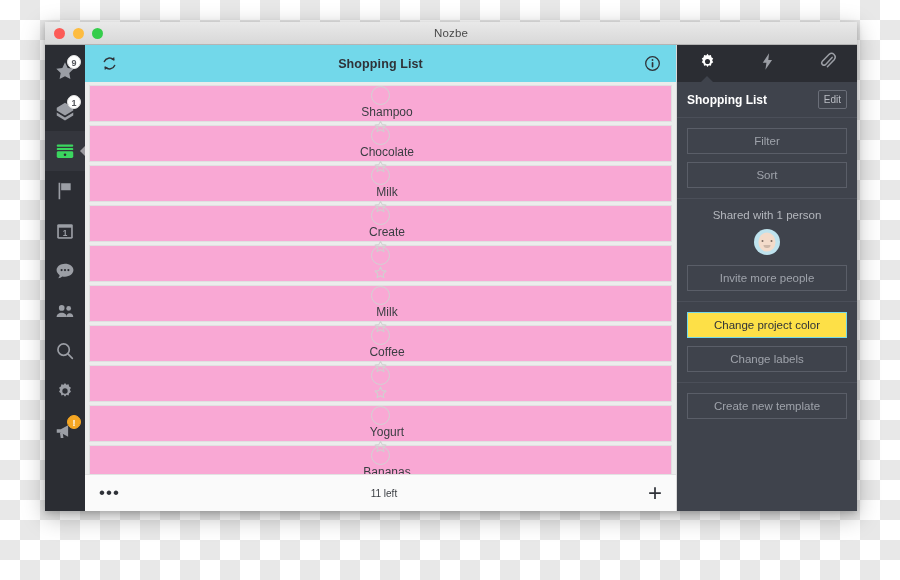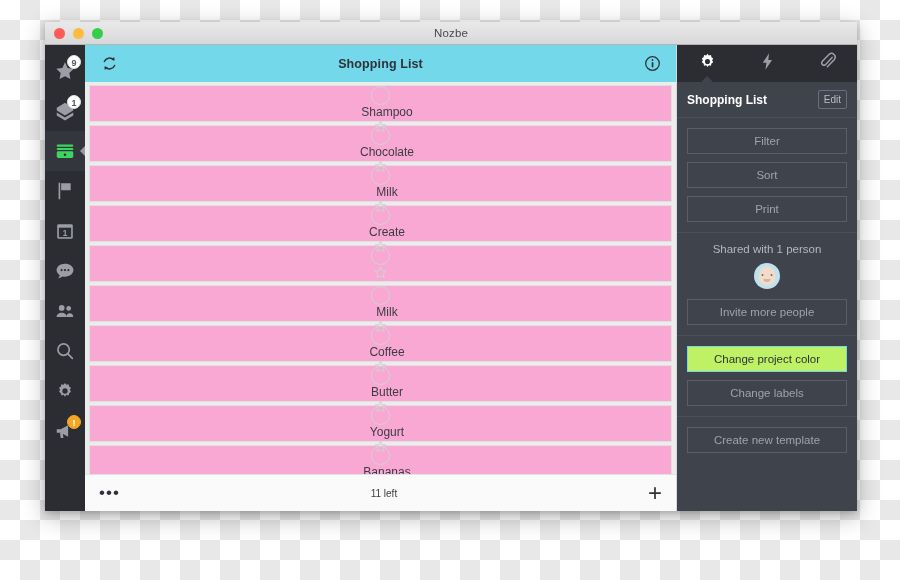--- a/index.html
+++ b/index.html
@@ -249,21 +249,21 @@
     color: #9fa3ab;
     font-size: 11.5px;
     background: transparent;
     margin-bottom: 8px;
     cursor: pointer;
     font-family: inherit;
     display: block;
   }
   .panel-btn:last-child { margin-bottom: 0; }
   .panel-btn.highlight {
-    background: #bef264;
+    background: #fde047;
     border-color: #72d8ea;
     color: #2f3238;
   }
 
   #shared-label {
     text-align: center;
     font-size: 11.5px;
     color: #b4b7bd;
     margin-bottom: 8px;
   }
@@ -494,21 +494,20 @@
           <span class="task-check"></span>
           <span class="task-name">Coffee</span>
           <span class="task-star">
             <svg width="15" height="15" viewBox="0 0 24 24">
                 <path fill="none" stroke="#d0d0d0" stroke-width="1.7" stroke-linejoin="round" d="M12 3.4l2.7 5.6 6.1.8-4.4 4.3 1.1 6.1L12 17.3l-5.5 2.9 1.1-6.1-4.4-4.3 6.1-.8z"></path>
               </svg>
           </span>
         </div>
         <div class="task-row">
           <span class="task-check"></span>
-          <span class="task-name">Butter</span>
           <span class="task-star">
             <svg width="15" height="15" viewBox="0 0 24 24">
                 <path fill="none" stroke="#d0d0d0" stroke-width="1.7" stroke-linejoin="round" d="M12 3.4l2.7 5.6 6.1.8-4.4 4.3 1.1 6.1L12 17.3l-5.5 2.9 1.1-6.1-4.4-4.3 6.1-.8z"></path>
               </svg>
           </span>
         </div>
         <div class="task-row">
           <span class="task-check"></span>
           <span class="task-name">Yogurt</span>
           <span class="task-star">
@@ -563,21 +562,20 @@
       </div>
 
       <div id="detail-titlebar">
         <span id="detail-title">Shopping List</span>
         <span id="detail-edit">Edit</span>
       </div>
 
       <div class="panel-section divided">
         <button class="panel-btn">Filter</button>
         <button class="panel-btn">Sort</button>
-        <button class="panel-btn">Print</button>
       </div>
 
       <div class="panel-section divided">
         <div id="shared-label">Shared with 1 person</div>
         <div id="avatar-row">
           <div id="avatar">
             <span class="face"></span>
             <span class="eyes"></span>
             <span class="mouth"></span>
           </div>

